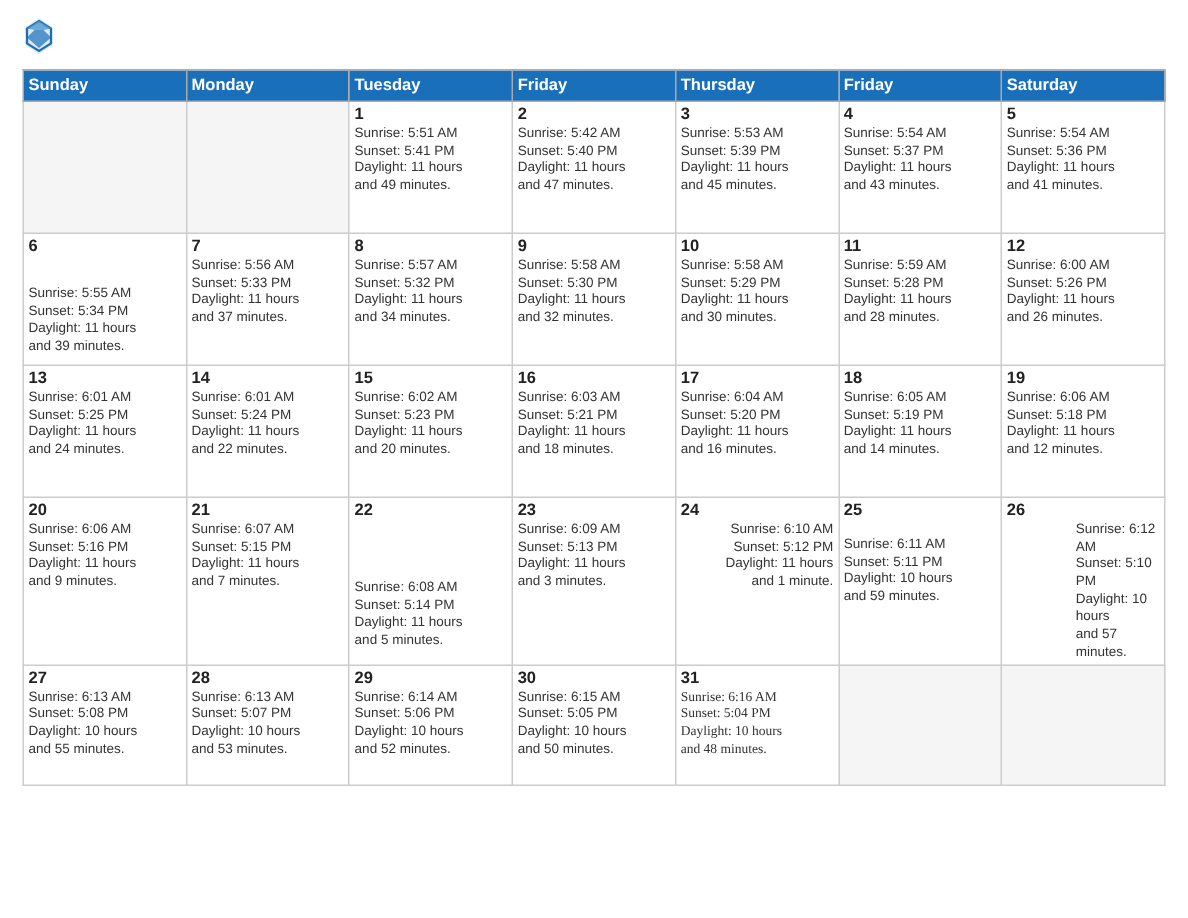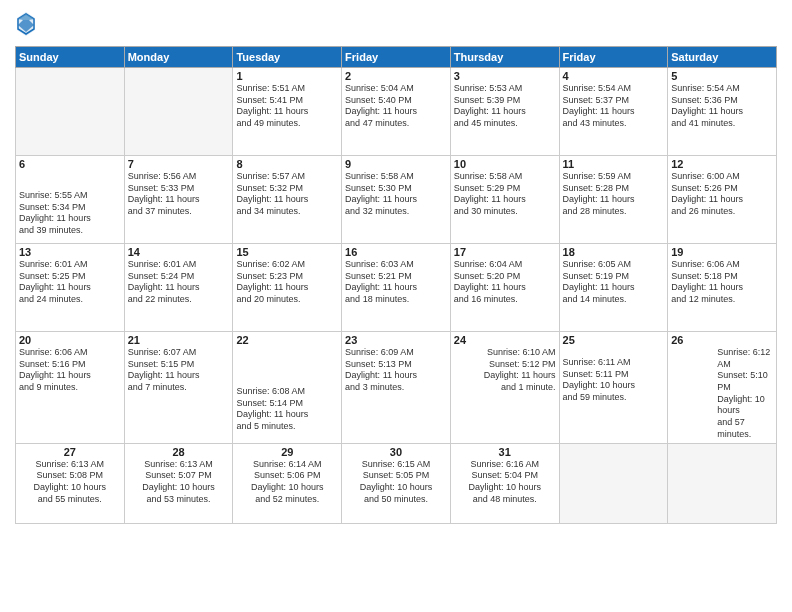--- a/index.html
+++ b/index.html
@@ -92,21 +92,20 @@
       display: block;
       margin-bottom: 1px;
     }
     .cell-text {
       font-size: 9px;
       line-height: 1.3;
       color: #333;
     }
     .last-row td {
       height: 80px;
-      text-align: center;
     }
   </style>
 </head>
 <body>
 
 <div class="page">
   <div class="header">
     <div class="logo">
       <svg class="logo-icon" viewBox="0 0 22 28" xmlns="http://www.w3.org/2000/svg">
         <polygon points="11,2 20,8 20,20 11,26 2,20 2,8" fill="#1a6fba" opacity="0.15"></polygon>
@@ -143,21 +142,21 @@
           <td class="empty"></td>
           <td>
             <span class="day-num">1</span>
             <div class="cell-text" style="white-space: pre-line;">Sunrise: 5:51 AM
 Sunset: 5:41 PM
 Daylight: 11 hours
 and 49 minutes.</div>
           </td>
           <td>
             <span class="day-num">2</span>
-            <div class="cell-text" style="white-space: pre-line;">Sunrise: 5:04 AM
+            <div class="cell-text" style="white-space: pre-line;">Sunrise: 5:42 AM
 Sunset: 5:40 PM
 Daylight: 11 hours
 and 47 minutes.</div>
           </td>
           <td>
             <span class="day-num">3</span>
             <div class="cell-text" style="white-space: pre-line;">Sunrise: 5:53 AM
 Sunset: 5:39 PM
 Daylight: 11 hours
 and 45 minutes.</div>
@@ -354,21 +353,21 @@
           </td>
           <td>
             <span class="day-num">30</span>
             <div class="cell-text" style="white-space: pre-line;">Sunrise: 6:15 AM
 Sunset: 5:05 PM
 Daylight: 10 hours
 and 50 minutes.</div>
           </td>
           <td>
             <span class="day-num">31</span>
-            <div class="cell-text" style="white-space: pre-line;">Sunrise: 6:16 AM
+            <div class="cell-text" style="white-space: pre-line; font-family: Liberation Serif, serif;">Sunrise: 6:16 AM
 Sunset: 5:04 PM
 Daylight: 10 hours
 and 48 minutes.</div>
           </td>
           <td class="empty"></td>
           <td class="empty"></td>
         </tr>
       </tbody>
   </table>
 </div>

